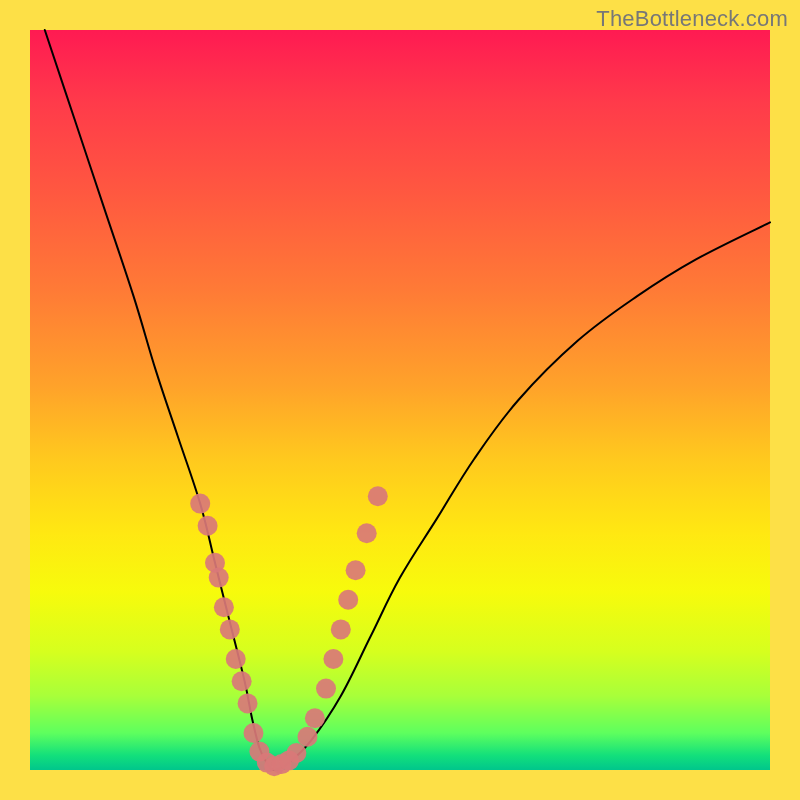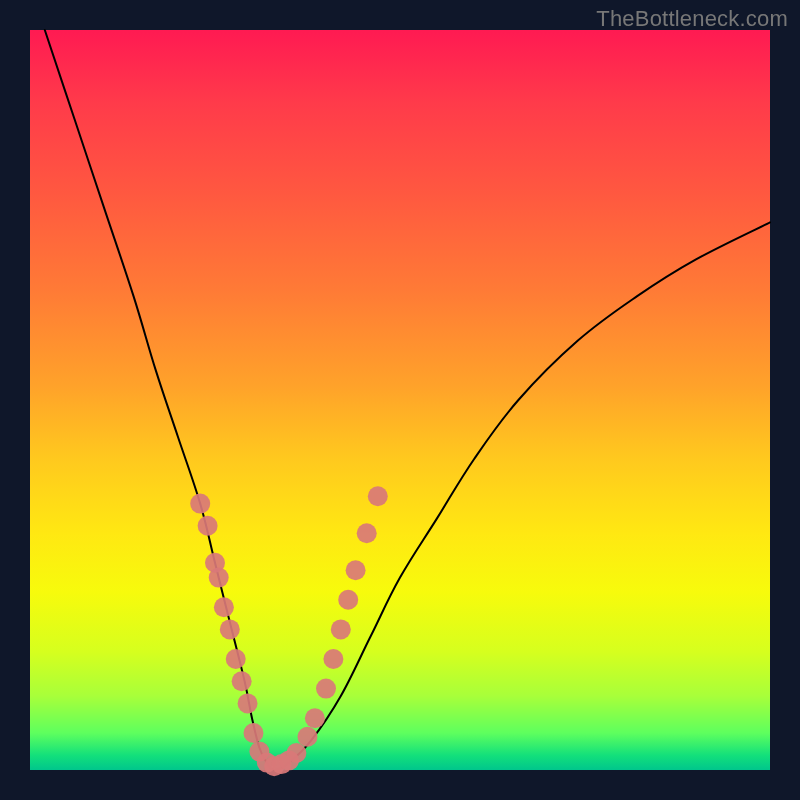--- a/index.html
+++ b/index.html
@@ -8,21 +8,21 @@
     width: 800px;
     height: 800px;
     background: #000;
     font-family: Arial, Helvetica, sans-serif;
     overflow: hidden;
   }
   .stage {
     position: relative;
     width: 800px;
     height: 800px;
-    background: #0f172a;
+    background: #fde047;
   }
   .plot-area {
     position: absolute;
     left: 30px;
     top: 30px;
     width: 740px;
     height: 740px;
     
     background: linear-gradient(
       to bottom,

